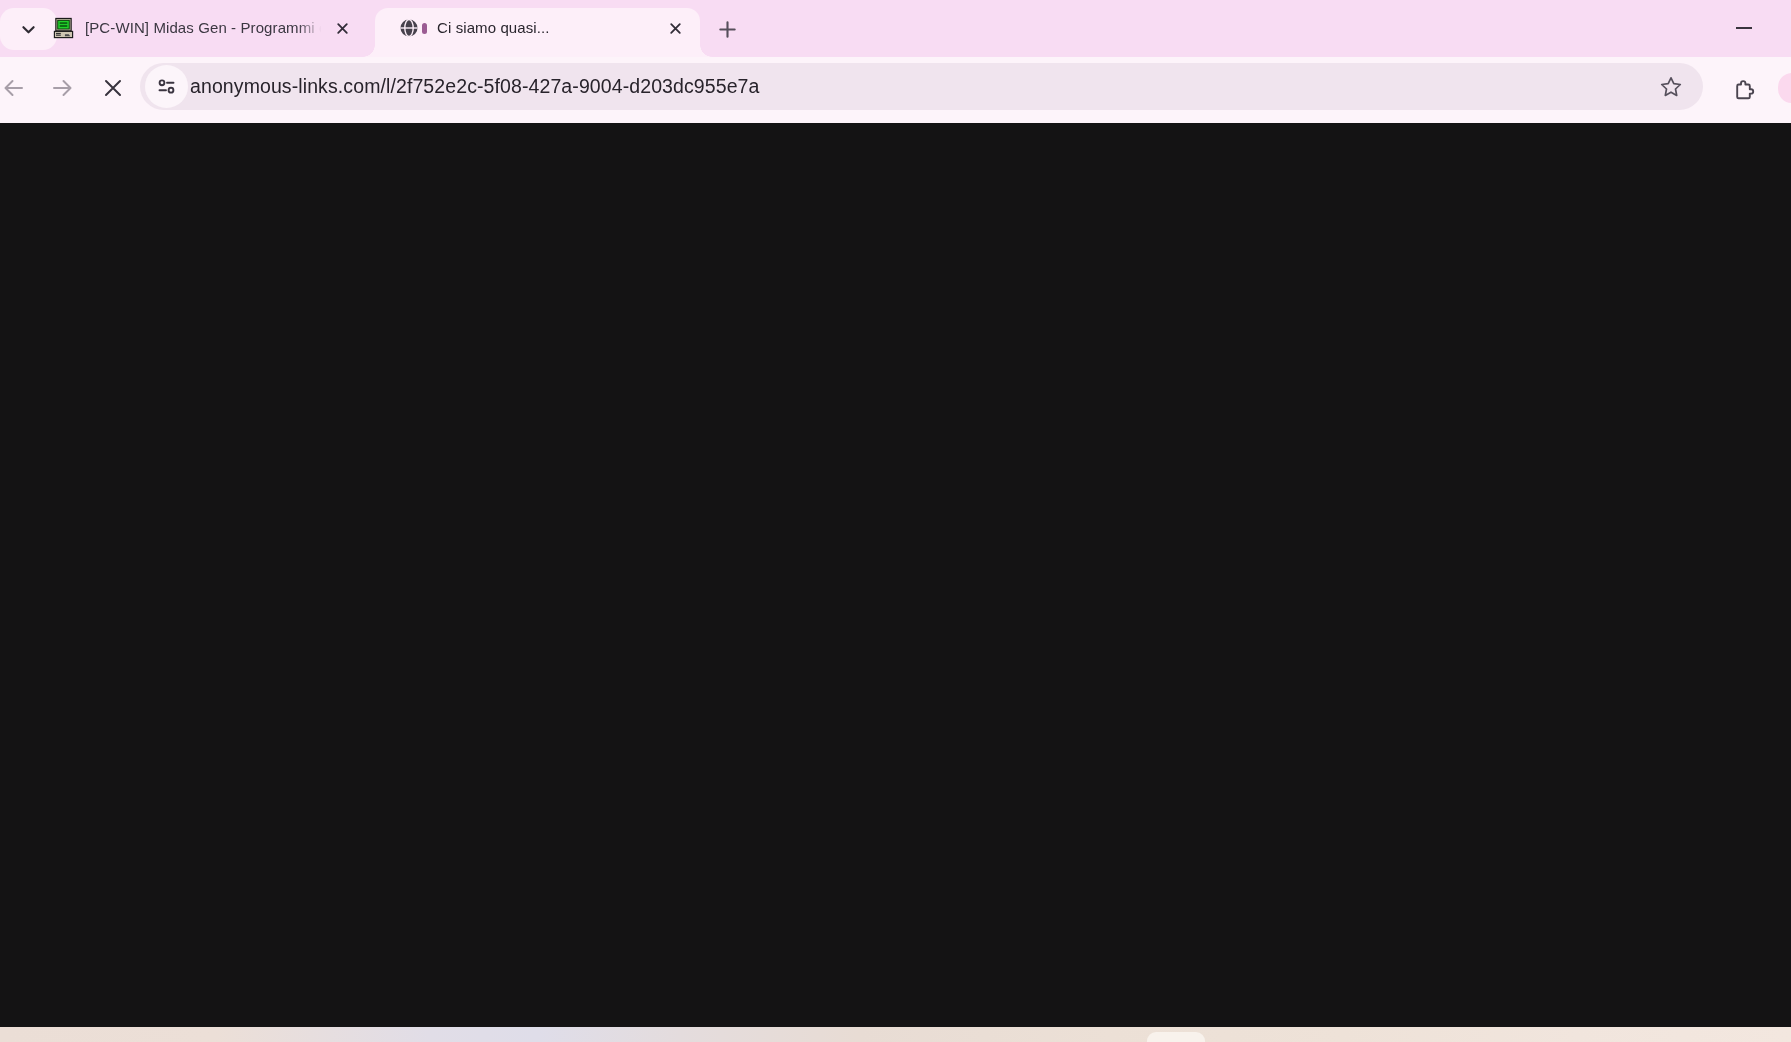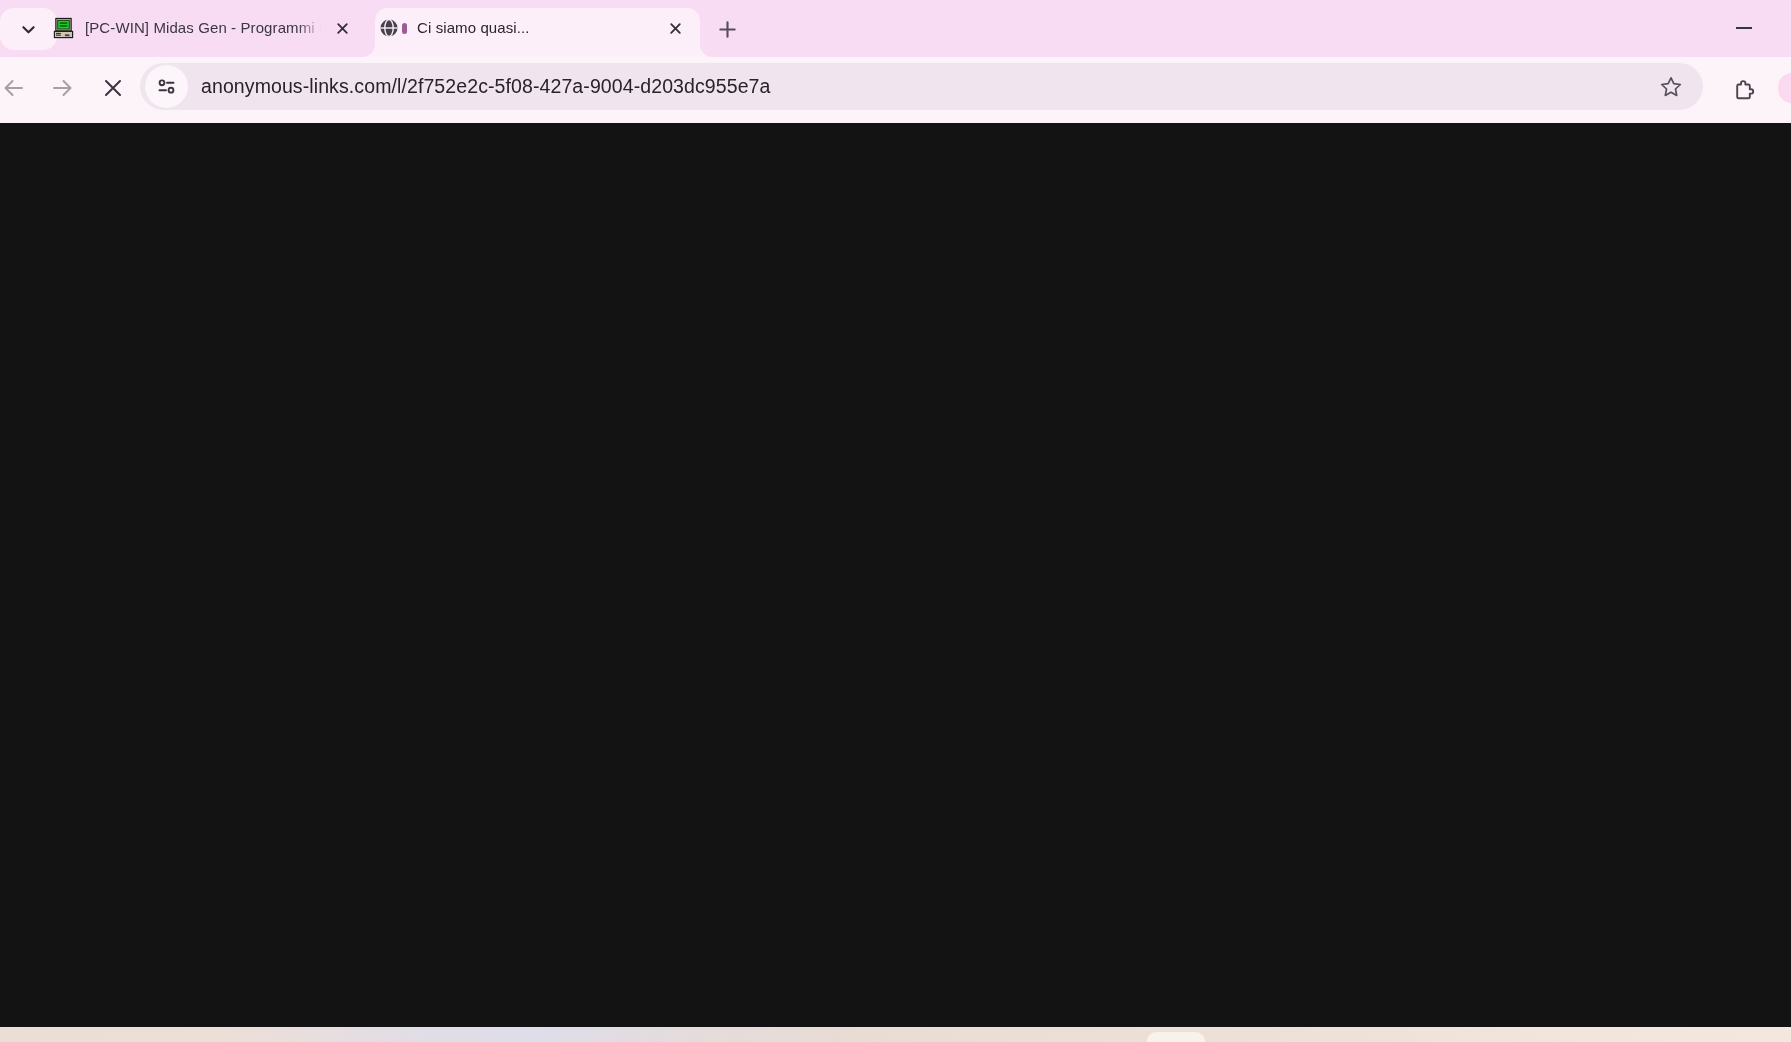--- a/index.html
+++ b/index.html
@@ -20,21 +20,21 @@
     background:#fdeff9; border-radius:14px;
     display:flex; align-items:center; justify-content:center;
     cursor:pointer;
   }
   .tab {
     position:absolute; top:8px; height:49px;
     display:flex; align-items:center; padding-bottom:9px;
   }
   .tab-inactive { left:45px; width:317px; padding-left:7px; padding-right:8px; }
   .tab-active {
-    left:375px; width:325px; padding-left:4px; padding-right:13px;
+    left:375px; width:325px; padding-left:24px; padding-right:13px;
     background:#fdeff9; border-radius:13px 13px 0 0;
   }
   .tab-active::before, .tab-active::after {
     content:""; position:absolute; bottom:0; width:12px; height:12px;
   }
   .tab-active::before {
     left:-12px;
     background:radial-gradient(circle 12px at 0 0, #f8dcf3 0 11.5px, #fdeff9 12px);
   }
   .tab-active::after {
@@ -92,21 +92,21 @@
     position:absolute; left:140px; top:6px; width:1563px; height:47px;
     background:#f0e4ee; border-radius:24px;
     display:flex; align-items:center;
   }
   .site-settings-btn {
     flex:0 0 auto; width:43px; height:43px; margin-left:5px;
     background:#fcf5fa; border-radius:50%;
     display:flex; align-items:center; justify-content:center; cursor:pointer;
   }
   .url-text {
-    flex:1 1 auto; margin-left:13px; font-size:19.5px; color:#28232b;
+    flex:1 1 auto; margin-left:2px; font-size:19.5px; color:#28232b;
     white-space:nowrap; overflow:hidden; letter-spacing:0.1px;
   }
   .bookmark-btn {
     flex:0 0 auto; width:36px; height:36px; margin-right:14px;
     display:flex; align-items:center; justify-content:center;
     border-radius:50%; cursor:pointer;
   }
   .extensions-btn { left:1723px; top:12px; }
   .profile-cut {
     position:absolute; left:1778px; top:16px; width:28px; height:30px;

